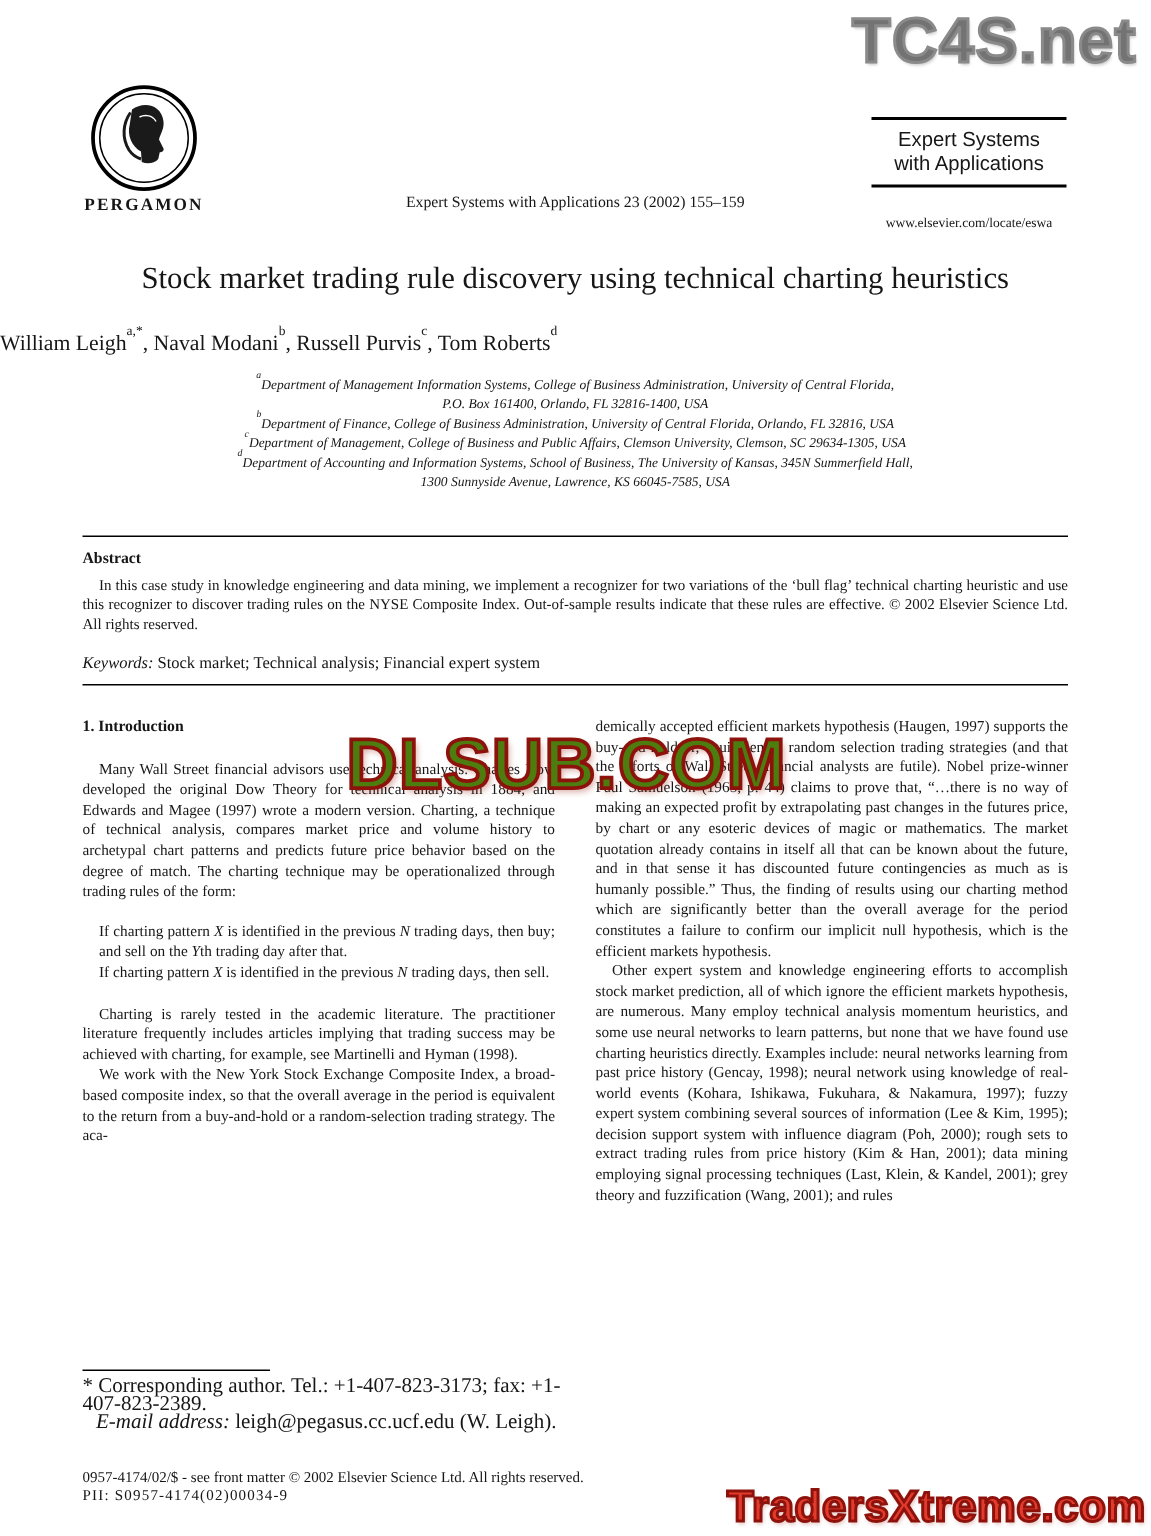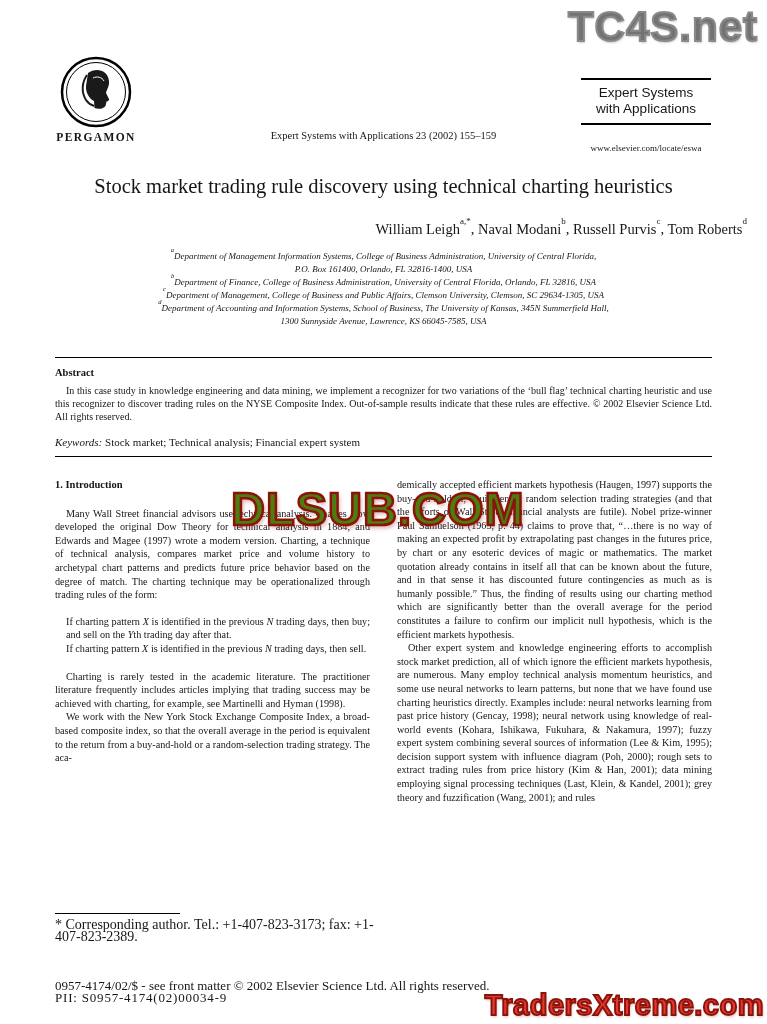--- a/index.html
+++ b/index.html
@@ -37,21 +37,21 @@
   .journal-block {
     position:absolute; top:78px; right:56px; width:130px; padding:5px 0 7px;
     border-top:2px solid #000; border-bottom:2px solid #000;
     text-align:center; font-family:"Liberation Sans", sans-serif; font-size:13.5px; line-height:15.5px;
   }
   .website { position:absolute; top:143px; right:56px; width:130px; text-align:center; font-size:9px; }
 
   
   .title { position:absolute; top:175px; left:0; width:767px; text-align:center;
            font-size:20.5px; font-weight:400; white-space:nowrap; }
-  .authors { position:absolute; top:221px; left:0; width:747px; text-align:right; font-size:14.5px; }
+  .authors { position:absolute; top:221px; left:0; width:747px; text-align:left; font-size:14.5px; }
   .authors sup { font-size:9px; line-height:0; position:relative; top:-0.45em; }
   .affiliations { position:absolute; top:250px; left:0; width:767px; text-align:center;
                   font-style:italic; font-size:9px; line-height:13px; }
   .aff-line sup { font-size:6.5px; line-height:0; position:relative; top:-0.4em; }
 
   
   .rule { position:absolute; left:55px; width:657px; height:0; border:none; border-top:1px solid #000; }
   .rule-top { top:357px; }
   .rule-bottom { top:456px; }
   .abstract-heading { position:absolute; top:367px; left:55px; font-size:10.5px; font-weight:700; }
@@ -67,21 +67,21 @@
   .section-heading { font-size:10.5px; font-weight:700; margin:0 0 15px 0; text-align:left; }
   .col p { margin:0; }
   p.indent { text-indent:11px; }
   .quote-block { margin:13px 0 14px 0; padding-left:11px; }
   .quote-block p { text-indent:0; }
 
   
   .footnote { position:absolute; left:55px; top:913px; width:320px; font-size:14px; line-height:12px; }
   .footnote-rule { width:125px; border:none; border-top:1px solid #000; margin-bottom:5px; }
   .fn2 { padding-left:9px; }
-  .imprint { position:absolute; left:55px; top:980px; font-size:13px; line-height:11.5px; }
+  .imprint { position:absolute; left:55px; top:980px; font-size:10px; line-height:11.5px; }
   .imprint-line2 { letter-spacing:0.8px; }
 </style>
 </head>
 <body>
 
 <div class="page">
 
   <div class="logo-block">
     <svg width="72" height="72" viewBox="0 0 72 72" aria-hidden="true">
       <circle cx="36" cy="36" r="34" fill="#ffffff" stroke="#000000" stroke-width="2.5"></circle>
@@ -131,20 +131,21 @@
     </div>
     <div class="col">
       <p>demically accepted efficient markets hypothesis (Haugen, 1997) supports the buy-and-hold or, equivalently, random selection trading strategies (and that the efforts of Wall Street financial analysts are futile). Nobel prize-winner Paul Samuelson (1965, p. 44) claims to prove that, “…there is no way of making an expected profit by extrapolating past changes in the futures price, by chart or any esoteric devices of magic or mathematics. The market quotation already contains in itself all that can be known about the future, and in that sense it has discounted future contingencies as much as is humanly possible.” Thus, the finding of results using our charting method which are significantly better than the overall average for the period constitutes a failure to confirm our implicit null hypothesis, which is the efficient markets hypothesis.</p>
       <p class="indent">Other expert system and knowledge engineering efforts to accomplish stock market prediction, all of which ignore the efficient markets hypothesis, are numerous. Many employ technical analysis momentum heuristics, and some use neural networks to learn patterns, but none that we have found use charting heuristics directly. Examples include: neural networks learning from past price history (Gencay, 1998); neural network using knowledge of real-world events (Kohara, Ishikawa, Fukuhara, &amp; Nakamura, 1997); fuzzy expert system combining several sources of information (Lee &amp; Kim, 1995); decision support system with influence diagram (Poh, 2000); rough sets to extract trading rules from price history (Kim &amp; Han, 2001); data mining employing signal processing techniques (Last, Klein, &amp; Kandel, 2001); grey theory and fuzzification (Wang, 2001); and rules</p>
     </div>
   </div>
 
   <div class="footnote">
     <hr class="footnote-rule">
     <div>* Corresponding author. Tel.: +1-407-823-3173; fax: +1-407-823-2389.</div>
+    <div class="fn2"><i>E-mail address:</i> leigh@pegasus.cc.ucf.edu (W. Leigh).</div>
   </div>
 
   <div class="imprint">
     <div>0957-4174/02/$ - see front matter © 2002 Elsevier Science Ltd. All rights reserved.</div>
     <div class="imprint-line2">PII: S0957-4174(02)00034-9</div>
   </div>
 
   <div class="wm wm-top-right">TC4S.net</div>
   <div class="wm wm-center">DLSUB.COM</div>
   <div class="wm wm-bottom-right">TradersXtreme.com</div>

